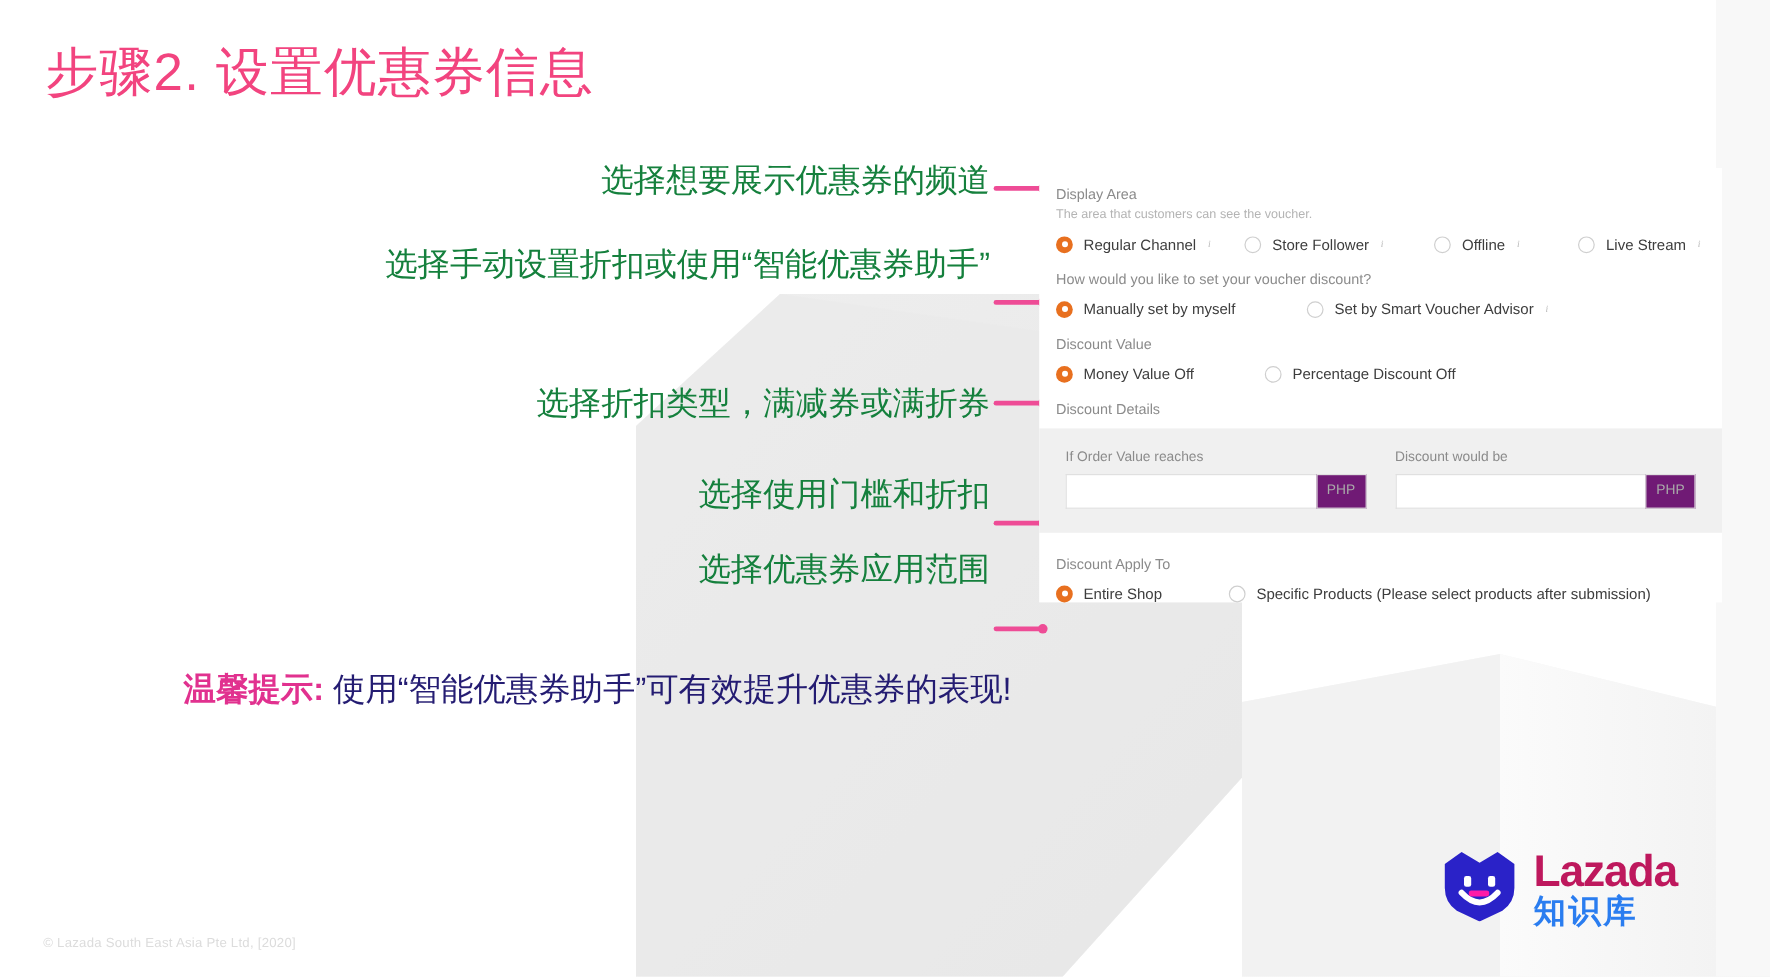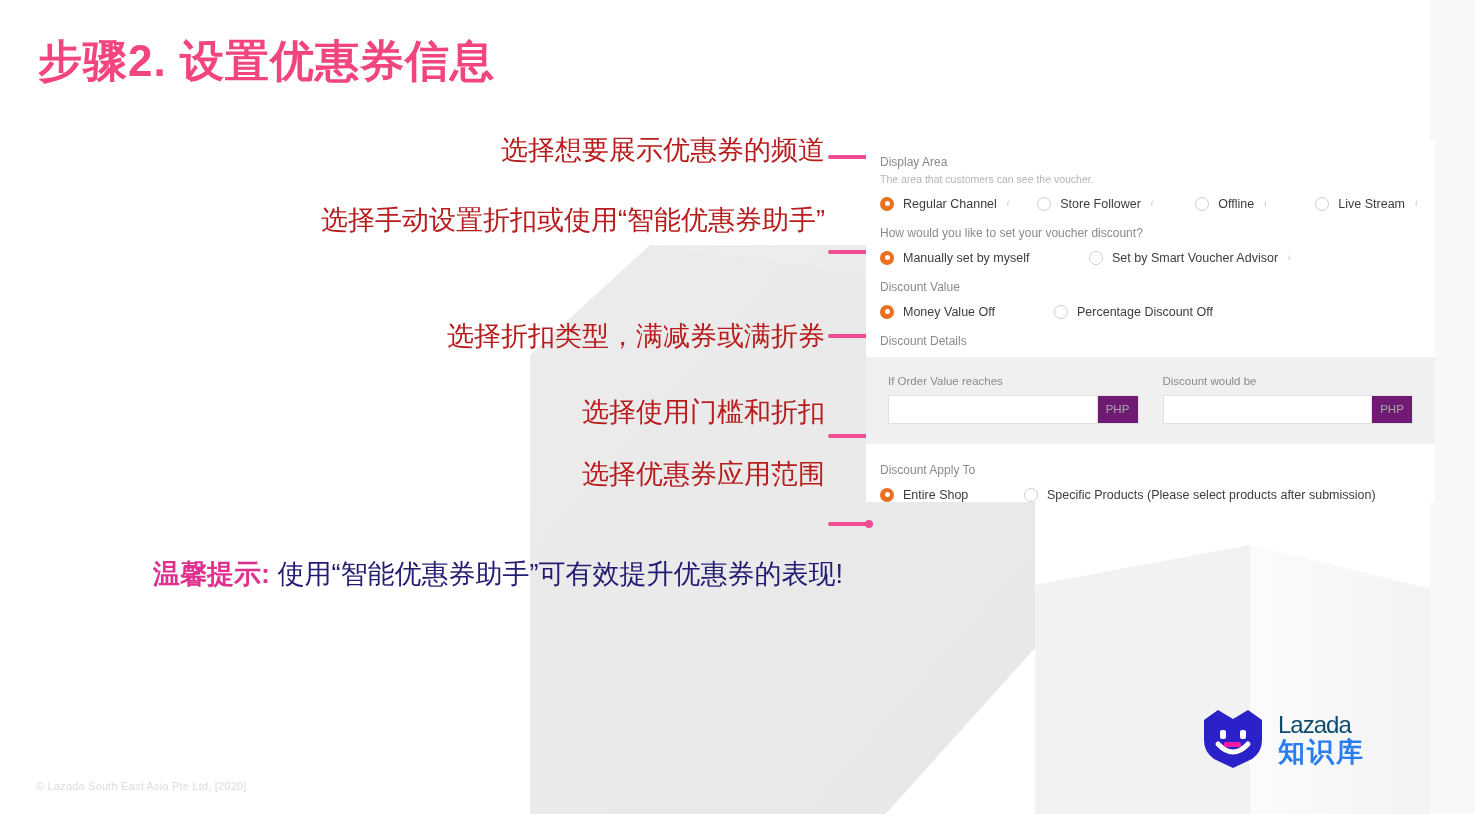--- a/index.html
+++ b/index.html
@@ -18,32 +18,32 @@
 
   
   .bg-layer { position:absolute; inset:0; pointer-events:none; }
   .bg-layer svg { display:block; width:1475px; height:814px; }
 
   
   #slide-title {
     position:absolute;
     left:38px; top:36px;
     font-size:44px;
-    font-weight:bold;
+    font-weight:normal;
     letter-spacing:1px;
     color:#f2447f;
     white-space:nowrap;
     line-height:1.15;
     text-align:center;
   }
 
   
   .callout {
     position:absolute;
-    color:#b91c1c;
+    color:#15803d;
     font-size:27px;
     line-height:1.25;
     white-space:nowrap;
     text-align:right;
   }
   #callout-0 { left:240px; top:134px; width:585px; }
   #callout-1 { left:140px; top:204px; width:685px; }
   #callout-2 { left:300px; top:320px; width:525px; }
   #callout-3 { left:300px; top:396px; width:525px; }
   #callout-4 { left:300px; top:458px; width:525px; }
@@ -80,21 +80,21 @@
     position:absolute;
     left:36px; bottom:22px;
     font-size:11px;
     color:#dcdcdc;
     letter-spacing:.2px;
   }
 
   
   #logo { position:absolute; left:1200px; top:706px; display:flex; align-items:center; gap:12px; }
   #logo-wordmark { display:flex; flex-direction:column; line-height:1; }
-  #logo-lazada { font-size:24px; font-weight:normal; color:#0c4a6e; letter-spacing:-1px; }
+  #logo-lazada { font-size:37px; font-weight:bold; color:#be185d; letter-spacing:-1px; }
   #logo-sub { font-size:27px; font-weight:bold; color:#2a7df0; letter-spacing:2px; margin-top:2px; }
 
   
   #form-panel {
     position:absolute;
     left:866px; top:140px;
     width:569px;
     background:#ffffff;
     font-size:12px;
     color:#333;

